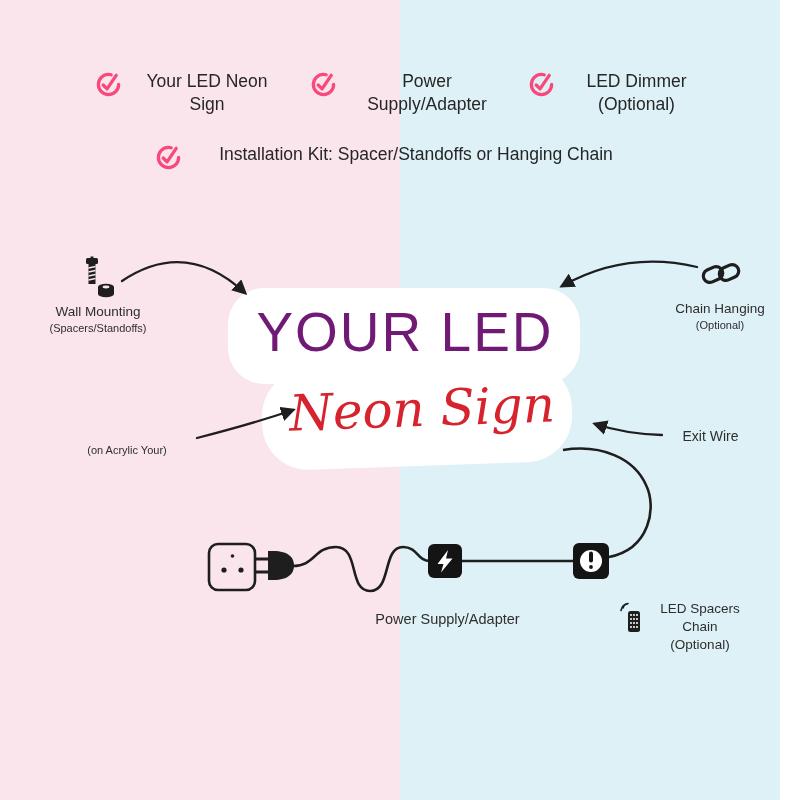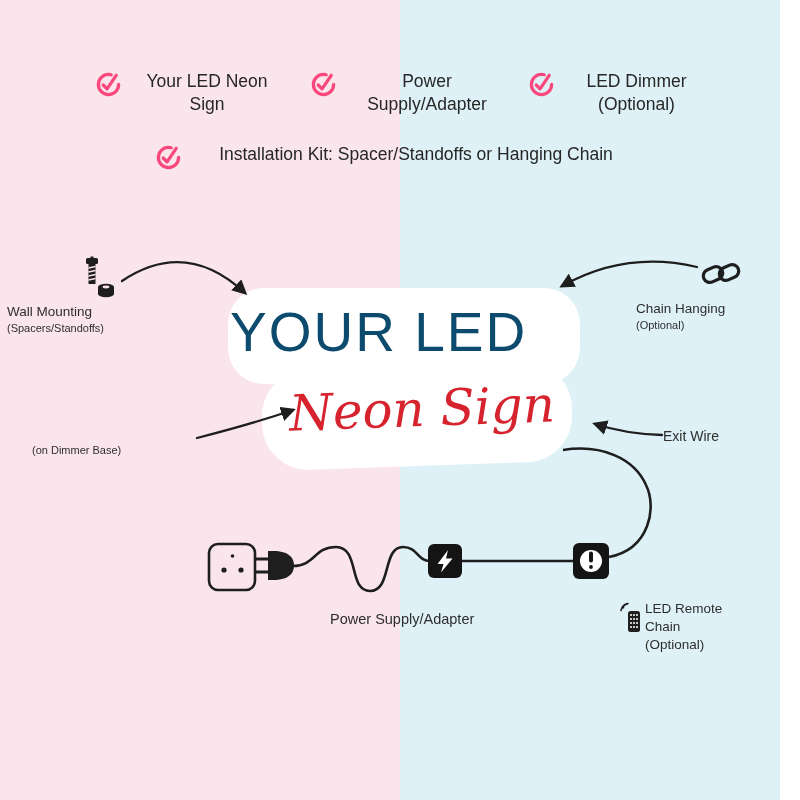--- a/index.html
+++ b/index.html
@@ -10,33 +10,33 @@
   .bg-right{left:400px;background:#def1f7;}
 
   .check-item{position:absolute;display:flex;gap:9px;align-items:flex-start;}
   .check-icon{width:27px;height:27px;flex:0 0 auto;margin-top:1px;}
   .check-label{font-size:17.5px;line-height:1.32;text-align:center;color:#262626;}
 
   .blob{position:absolute;background:#ffffff;}
   .blob-a{left:228px;top:288px;width:352px;height:96px;border-radius:36px;}
   .blob-b{left:262px;top:366px;width:310px;height:100px;border-radius:46px;transform:rotate(-2deg);}
 
-  .sign-line1{position:absolute;left:230px;top:300px;width:350px;
-    font-size:55px;letter-spacing:2px;color:#0c4a6e;}
+  .sign-line1{position:absolute;left:230px;top:300px;width:350px;text-align:center;
+    font-size:55px;letter-spacing:2px;color:#701a75;}
   .sign-line2{position:absolute;left:272px;top:380px;width:300px;text-align:center;
     font-size:50px;color:#d6232e;font-family:"DejaVu Serif",serif;font-style:italic;
     transform:rotate(-2deg);}
 
-  .ann{position:absolute;line-height:1.32;}
+  .ann{position:absolute;text-align:center;line-height:1.32;}
   .ann .t{font-size:13.5px;display:block;}
   .ann .s{font-size:11px;display:block;}
 
   .icon-abs{position:absolute;}
 
-  .small-label{position:absolute;font-size:14px;line-height:1.3;}
+  .small-label{position:absolute;font-size:14px;text-align:center;line-height:1.3;}
   .overlay{position:absolute;left:0;top:0;pointer-events:none;}
 </style>
 </head>
 <body>
 
 <div class="canvas">
 
   <div class="bg-half bg-left"></div>
   <div class="bg-half bg-right"></div>
 
@@ -109,21 +109,21 @@
       <rect x="19" y="8" width="20" height="13" rx="6.5" transform="rotate(-24 29 14.5)"></rect>
     </g>
   </svg>
 
   <div class="ann" style="left:636px;top:300px;width:168px">
     <span class="t">Chain Hanging</span>
     <span class="s">(Optional)</span>
   </div>
 
   <div class="ann" style="left:32px;top:443px;width:190px">
-    <span class="s">(on Dimmer Base)</span>
+    <span class="s">(on Acrylic Your)</span>
   </div>
 
   <div class="small-label" style="left:663px;top:427px;width:95px">Exit Wire</div>
 
   <div class="small-label" style="left:330px;top:610px;width:235px;font-size:14.5px">Power Supply/Adapter</div>
 
   <svg class="icon-abs" style="left:620px;top:602px" width="24" height="32" viewBox="0 0 24 32">
     <g fill="none" stroke="#1e1e1e" stroke-width="1.6" stroke-linecap="round">
       <path d="M3,6 a5,5 0 0 1 4,-4"></path>
       <path d="M1,8.5 a8.5,8.5 0 0 1 7,-7"></path>
@@ -139,21 +139,21 @@
       <circle cx="11" cy="21" r="1"></circle>
         <circle cx="14" cy="21" r="1"></circle>
         <circle cx="17" cy="21" r="1"></circle>
       <circle cx="11" cy="25" r="1"></circle>
         <circle cx="14" cy="25" r="1"></circle>
         <circle cx="17" cy="25" r="1"></circle>
     </g>
   </svg>
 
   <div class="ann" style="left:645px;top:600px;width:110px">
-    <span class="t">LED Remote</span>
+    <span class="t">LED Spacers</span>
     <span class="t">Chain</span>
     <span class="t">(Optional)</span>
   </div>
 
   <svg class="overlay" width="800" height="800" viewBox="0 0 800 800">
     <defs>
       <marker id="ah" markerWidth="6.5" markerHeight="6.5" refX="5.2" refY="3.25" orient="auto">
         <path d="M0,0 L6.5,3.25 L0,6.5 z" fill="#1e1e1e"></path>
       </marker>
     </defs>

